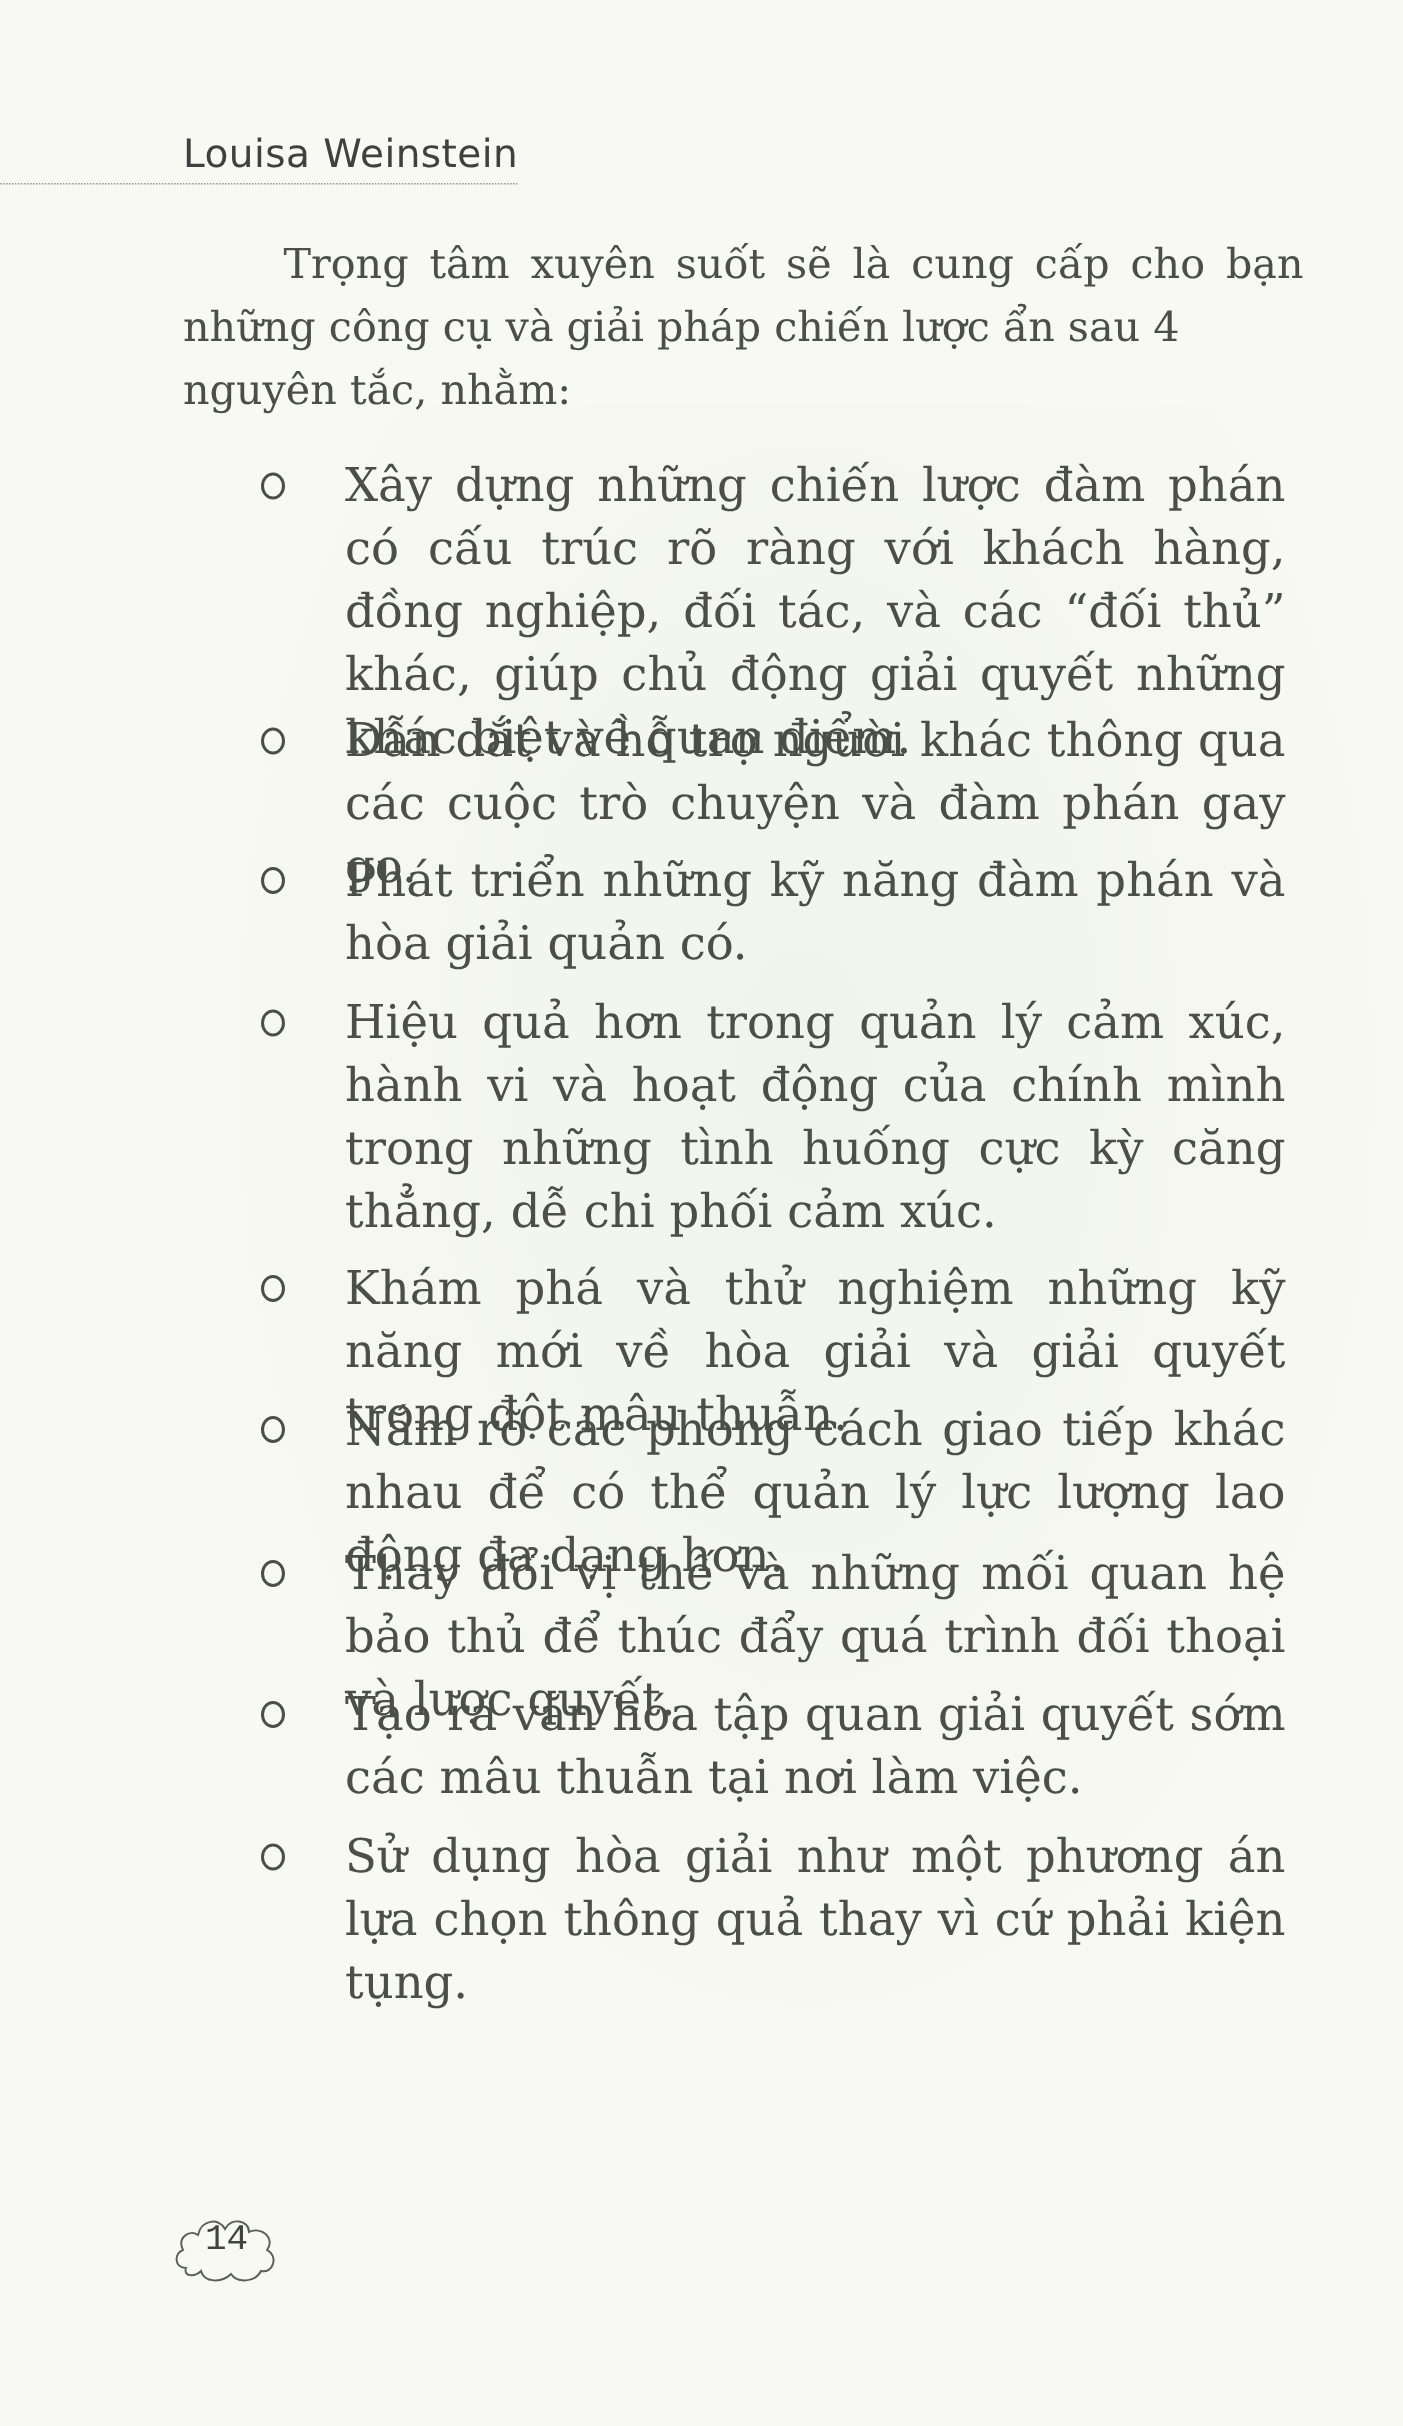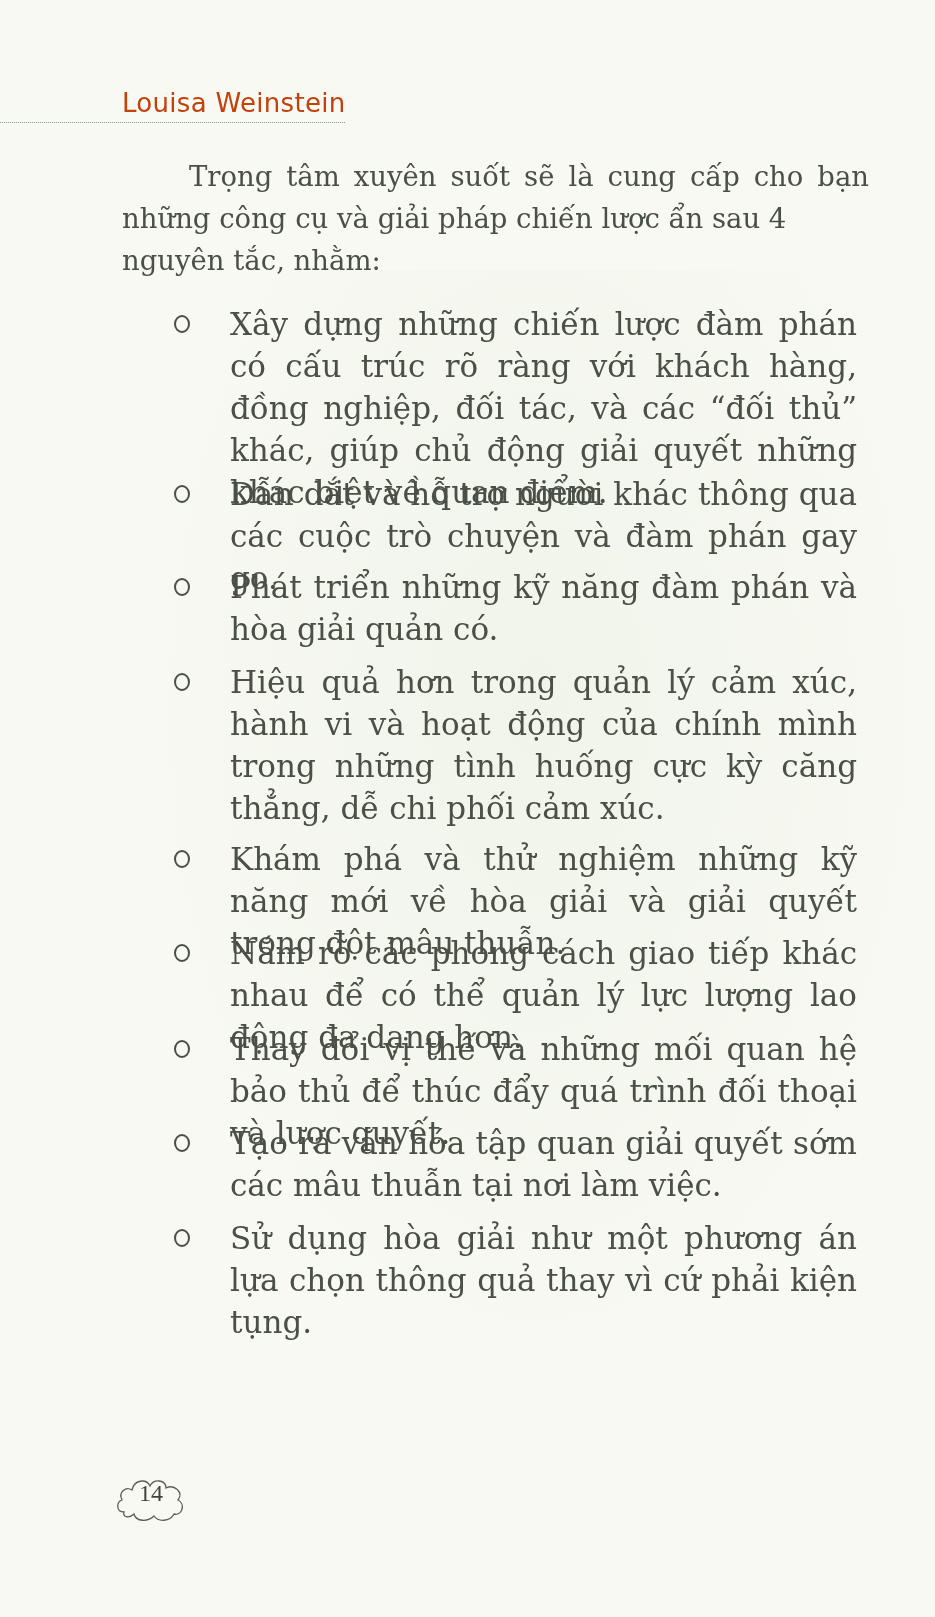--- a/index.html
+++ b/index.html
@@ -11,21 +11,21 @@
     font-family: "DejaVu Serif", serif;
   }
   .page-tint {
     position: absolute; left: 140px; top: 270px; width: 795px; height: 1100px;
     background: radial-gradient(ellipse at 50% 40%, rgba(225,235,220,0.35), rgba(248,249,242,0) 70%);
     pointer-events: none;
   }
   .running-head {
     position: absolute; left: 122px; top: 88px;
     font-family: "DejaVu Sans", sans-serif;
-    font-size: 26px; color: #c2410c; letter-spacing: 0.3px;
+    font-size: 26px; color: #404040; letter-spacing: 0.3px;
   }
   .head-rule {
     position: absolute; left: 0; top: 122px; width: 345px; height: 0;
     border-top: 1.5px dotted #8e9a8a;
   }
   .intro {
     position: absolute; left: 177px; top: 155px; width: 680px;
     font-size: 27.5px; line-height: 42px; text-align: justify;
     text-indent: 0;
     margin-left: 12px;
@@ -45,21 +45,21 @@
   .item-text {
     position: absolute; left: 56px; width: 627px;
     font-size: 31px; line-height: 42px; text-align: justify;
   }
   .page-num-wrap {
     position: absolute; left: 112px; top: 1472px; width: 78px; height: 54px;
   }
   .page-num-wrap svg { position: absolute; left: 0; top: 0; }
   .page-num {
     position: absolute; left: 0; top: 8px; width: 78px; text-align: center;
-    font-family: Liberation Serif, serif; font-size: 24px; color: #3f453b;
+    font-family: Liberation Mono, monospace; font-size: 24px; color: #3f453b;
   }
 </style>
 </head>
 <body>
 
 <div class="page-tint"></div>
 
 <div class="running-head">Louisa Weinstein</div>
 <div class="head-rule"></div>
 

